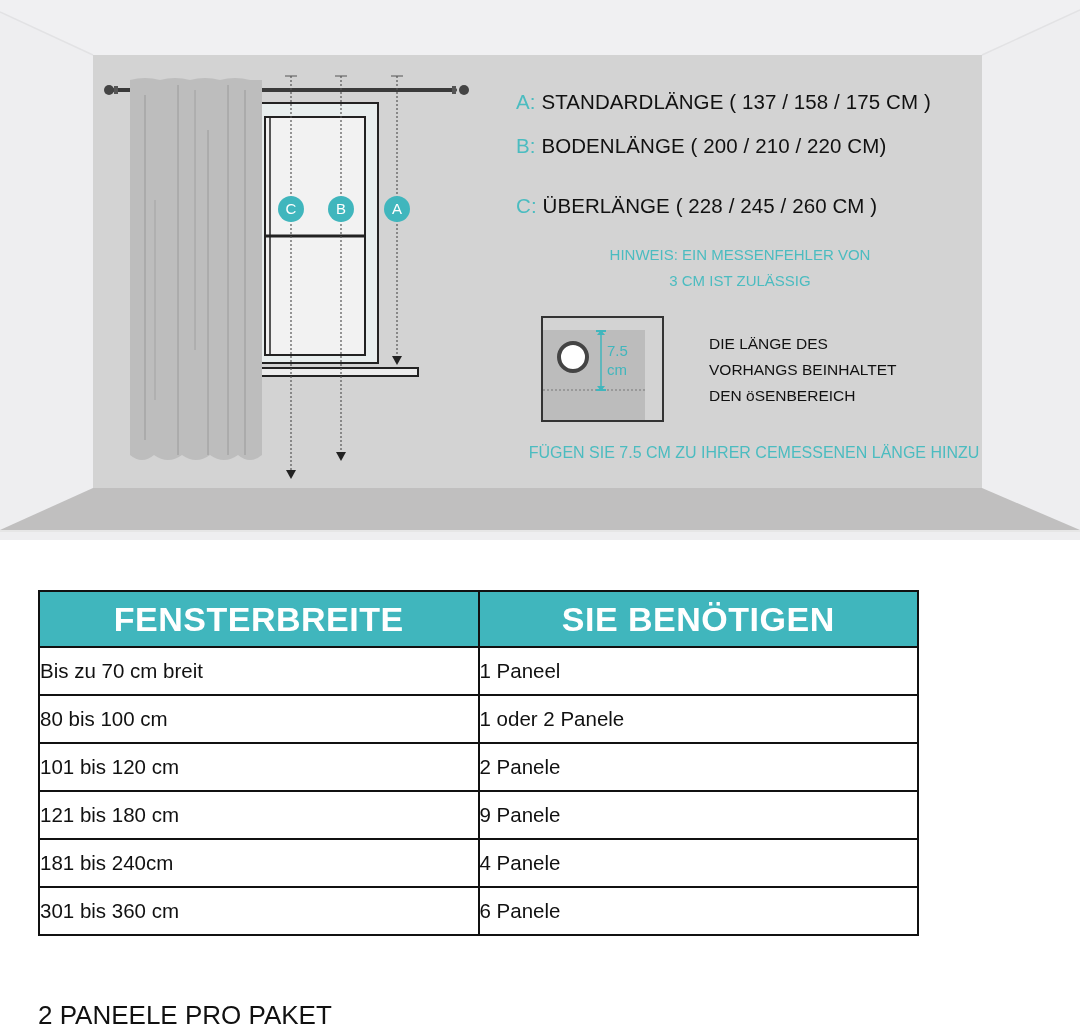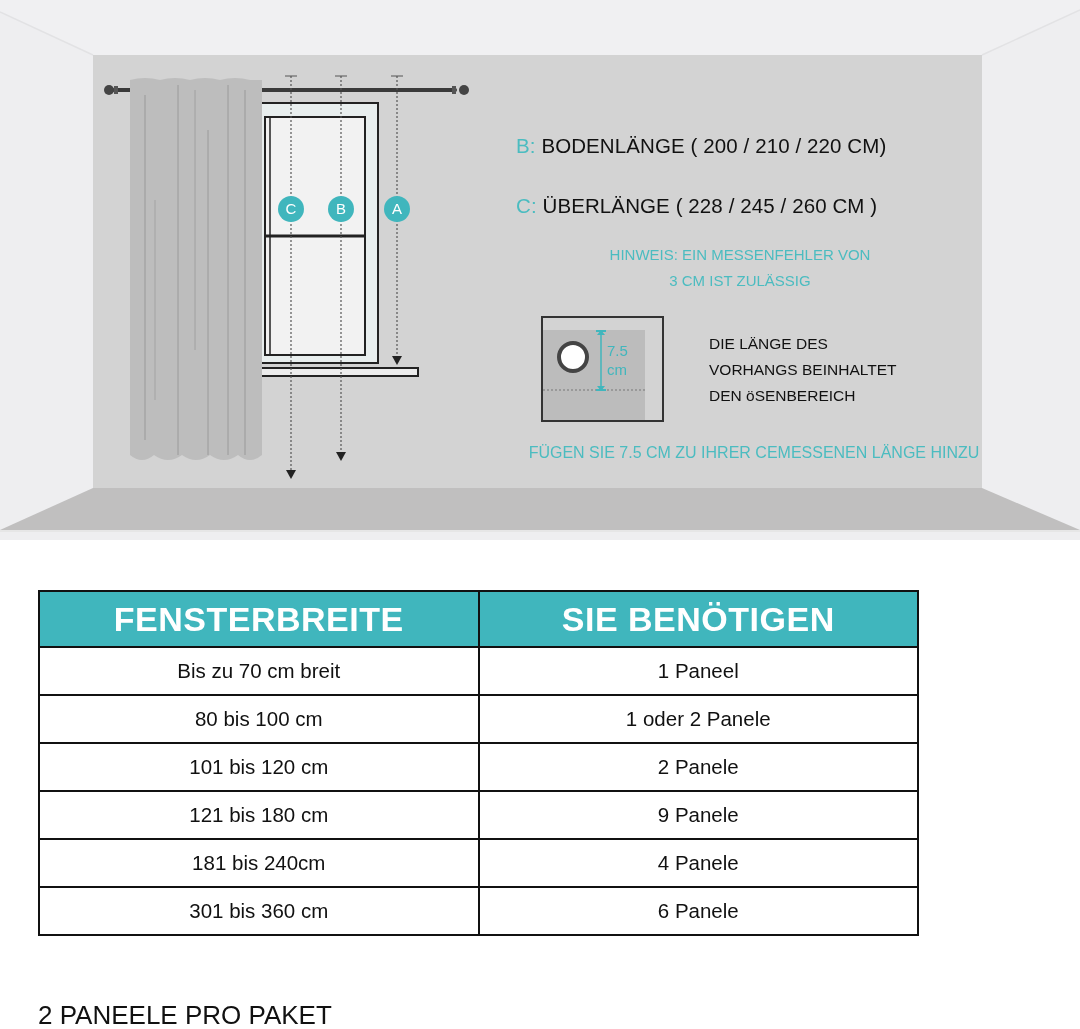--- a/index.html
+++ b/index.html
@@ -16,21 +16,21 @@
   .legend-line.c { top: 194px; }
 
   .note { position: absolute; left: 560px; width: 360px; top: 242px; text-align: center; color: #4bbcc0; font-size: 15px; line-height: 26px; }
 
   .eyelet-text { position: absolute; left: 709px; top: 331px; font-size: 15.5px; line-height: 26px; color: #111; }
 
   .add-note { position: absolute; left: 512px; width: 484px; top: 444px; text-align: center; color: #4bbcc0; font-size: 16px; white-space: nowrap; }
 
   .size-table { position: absolute; left: 38px; top: 590px; width: 881px; border-collapse: collapse; border: 2px solid #111; }
   .size-table th { background: #40b6bd; color: #ffffff; font-size: 34px; font-weight: bold; height: 56px; border: 2px solid #111; letter-spacing: 0.5px; }
-  .size-table td { height: 48px; font-size: 20.5px; text-align: center; border: 2px solid #111; color: #111; background: #fff; }
+  .size-table td { height: 48px; font-size: 20.5px; border: 2px solid #111; color: #111; background: #fff; }
   .size-table th, .size-table td { width: 50%; }
 
   .footer { position: absolute; left: 38px; top: 1000px; font-size: 26px; color: #111; white-space: nowrap; }
 </style>
 </head>
 <body>
 
 <div class="scene">
   <svg width="1080" height="540" viewBox="0 0 1080 540">
 
@@ -101,20 +101,24 @@
       <line x1="596" y1="390" x2="606" y2="390" stroke="#40b6bd" stroke-width="2"></line>
       <polygon points="597,335 605,335 601,330" fill="#40b6bd"></polygon>
       <polygon points="597,386 605,386 601,391" fill="#40b6bd"></polygon>
     </g>
   </svg>
 
   <span style="position:absolute;left:284px;top:200px;width:14px;text-align:center;color:#fff;font-size:15px;">C</span>
   <span style="position:absolute;left:334px;top:200px;width:14px;text-align:center;color:#fff;font-size:15px;">B</span>
   <span style="position:absolute;left:390px;top:200px;width:14px;text-align:center;color:#fff;font-size:15px;">A</span>
 
+  <div class="legend-line a">
+    <span class="key">A:</span>
+    <span>STANDARDLÄNGE ( 137 / 158 / 175 CM )</span>
+  </div>
   <div class="legend-line b">
     <span class="key">B:</span>
     <span>BODENLÄNGE ( 200 / 210 / 220 CM)</span>
   </div>
   <div class="legend-line c">
     <span class="key">C:</span>
     <span>ÜBERLÄNGE ( 228 / 245 / 260 CM )</span>
   </div>
 
   <div class="note">

